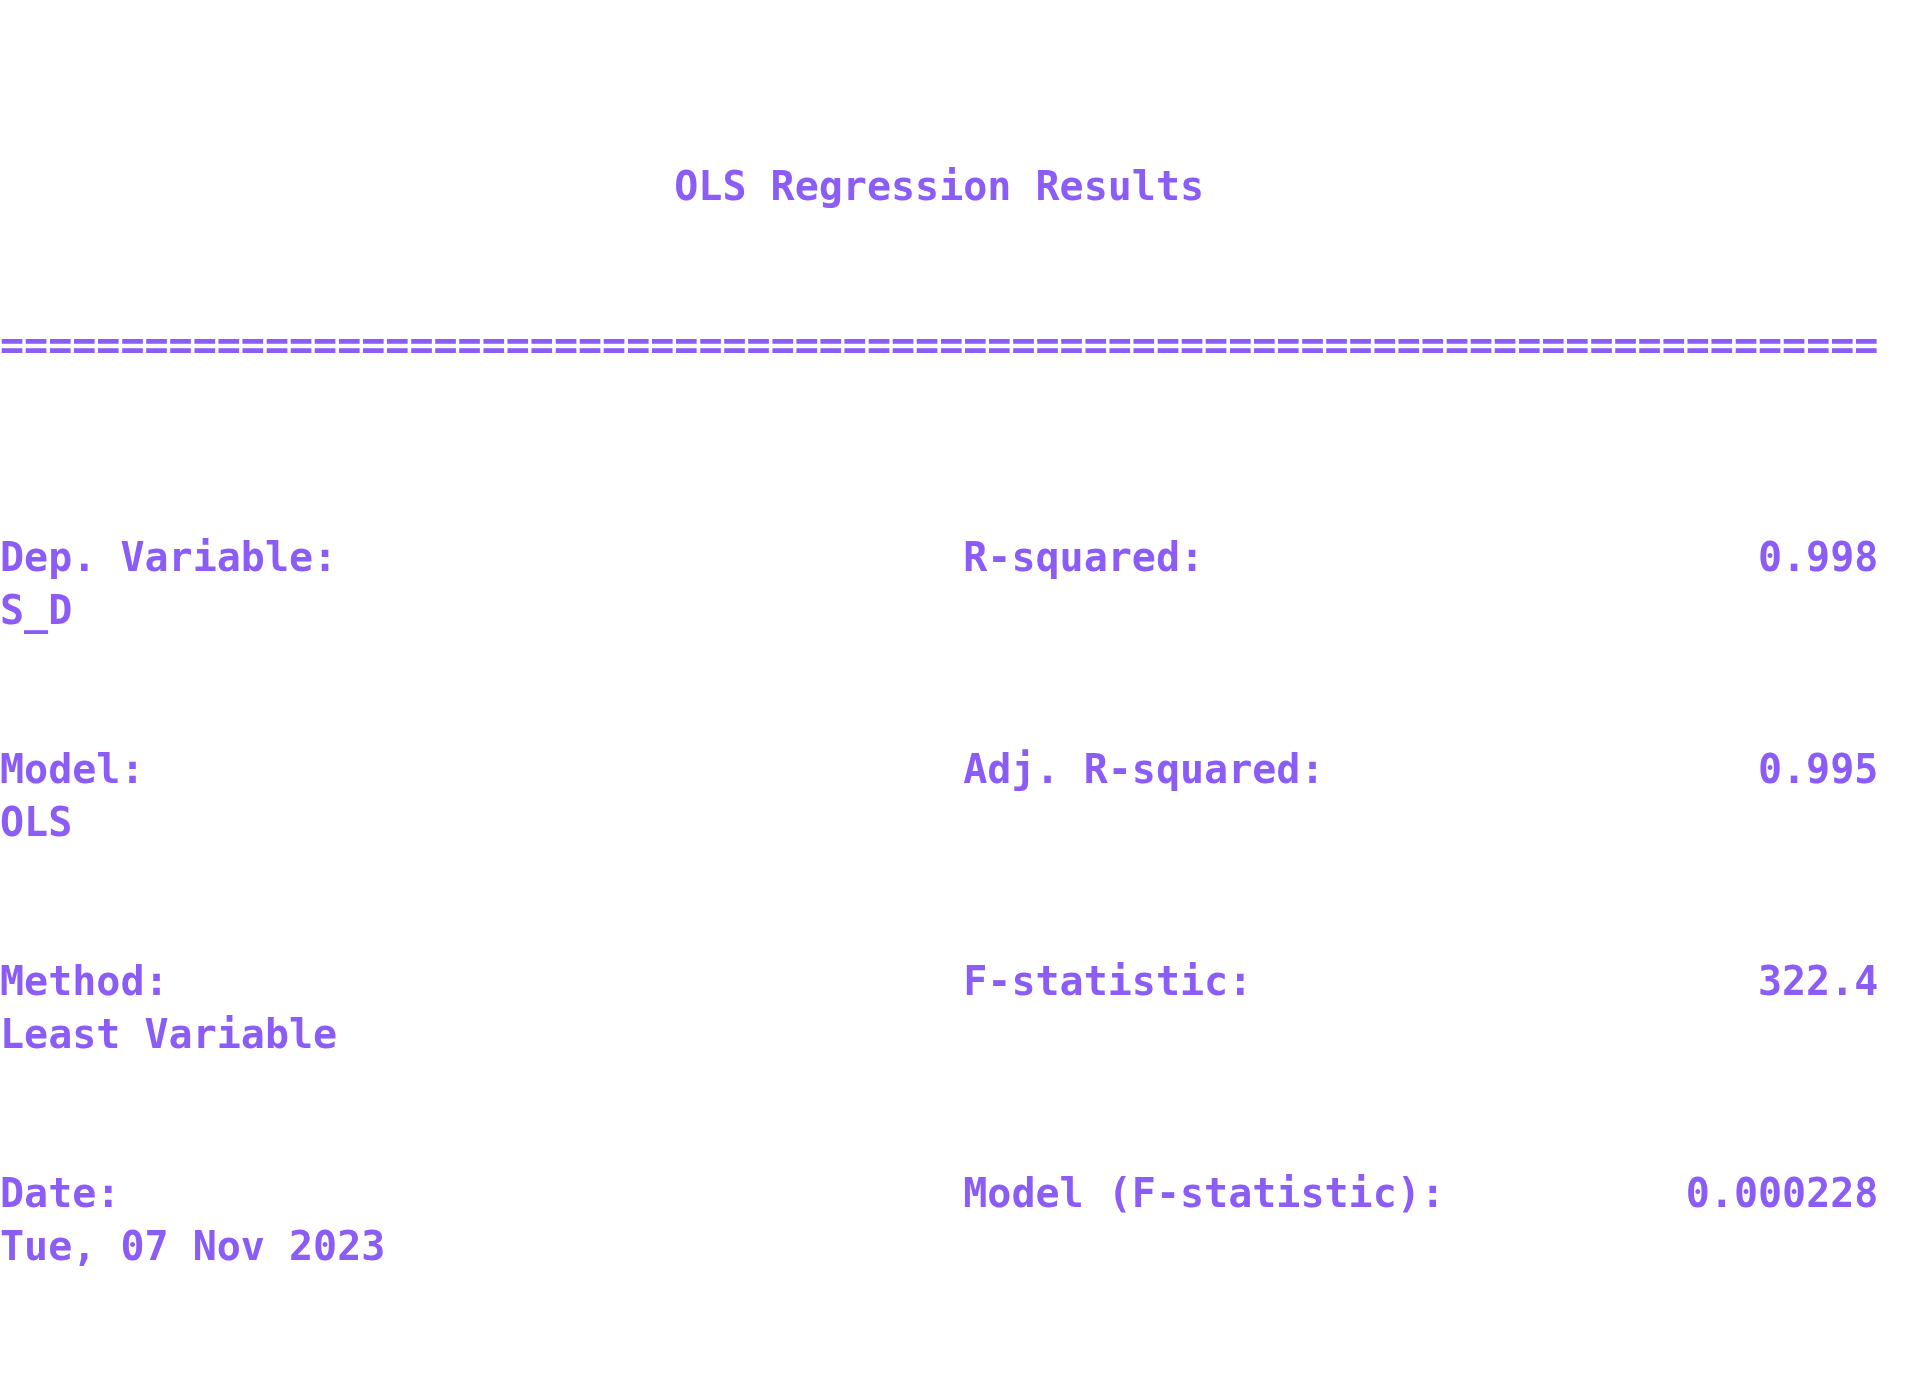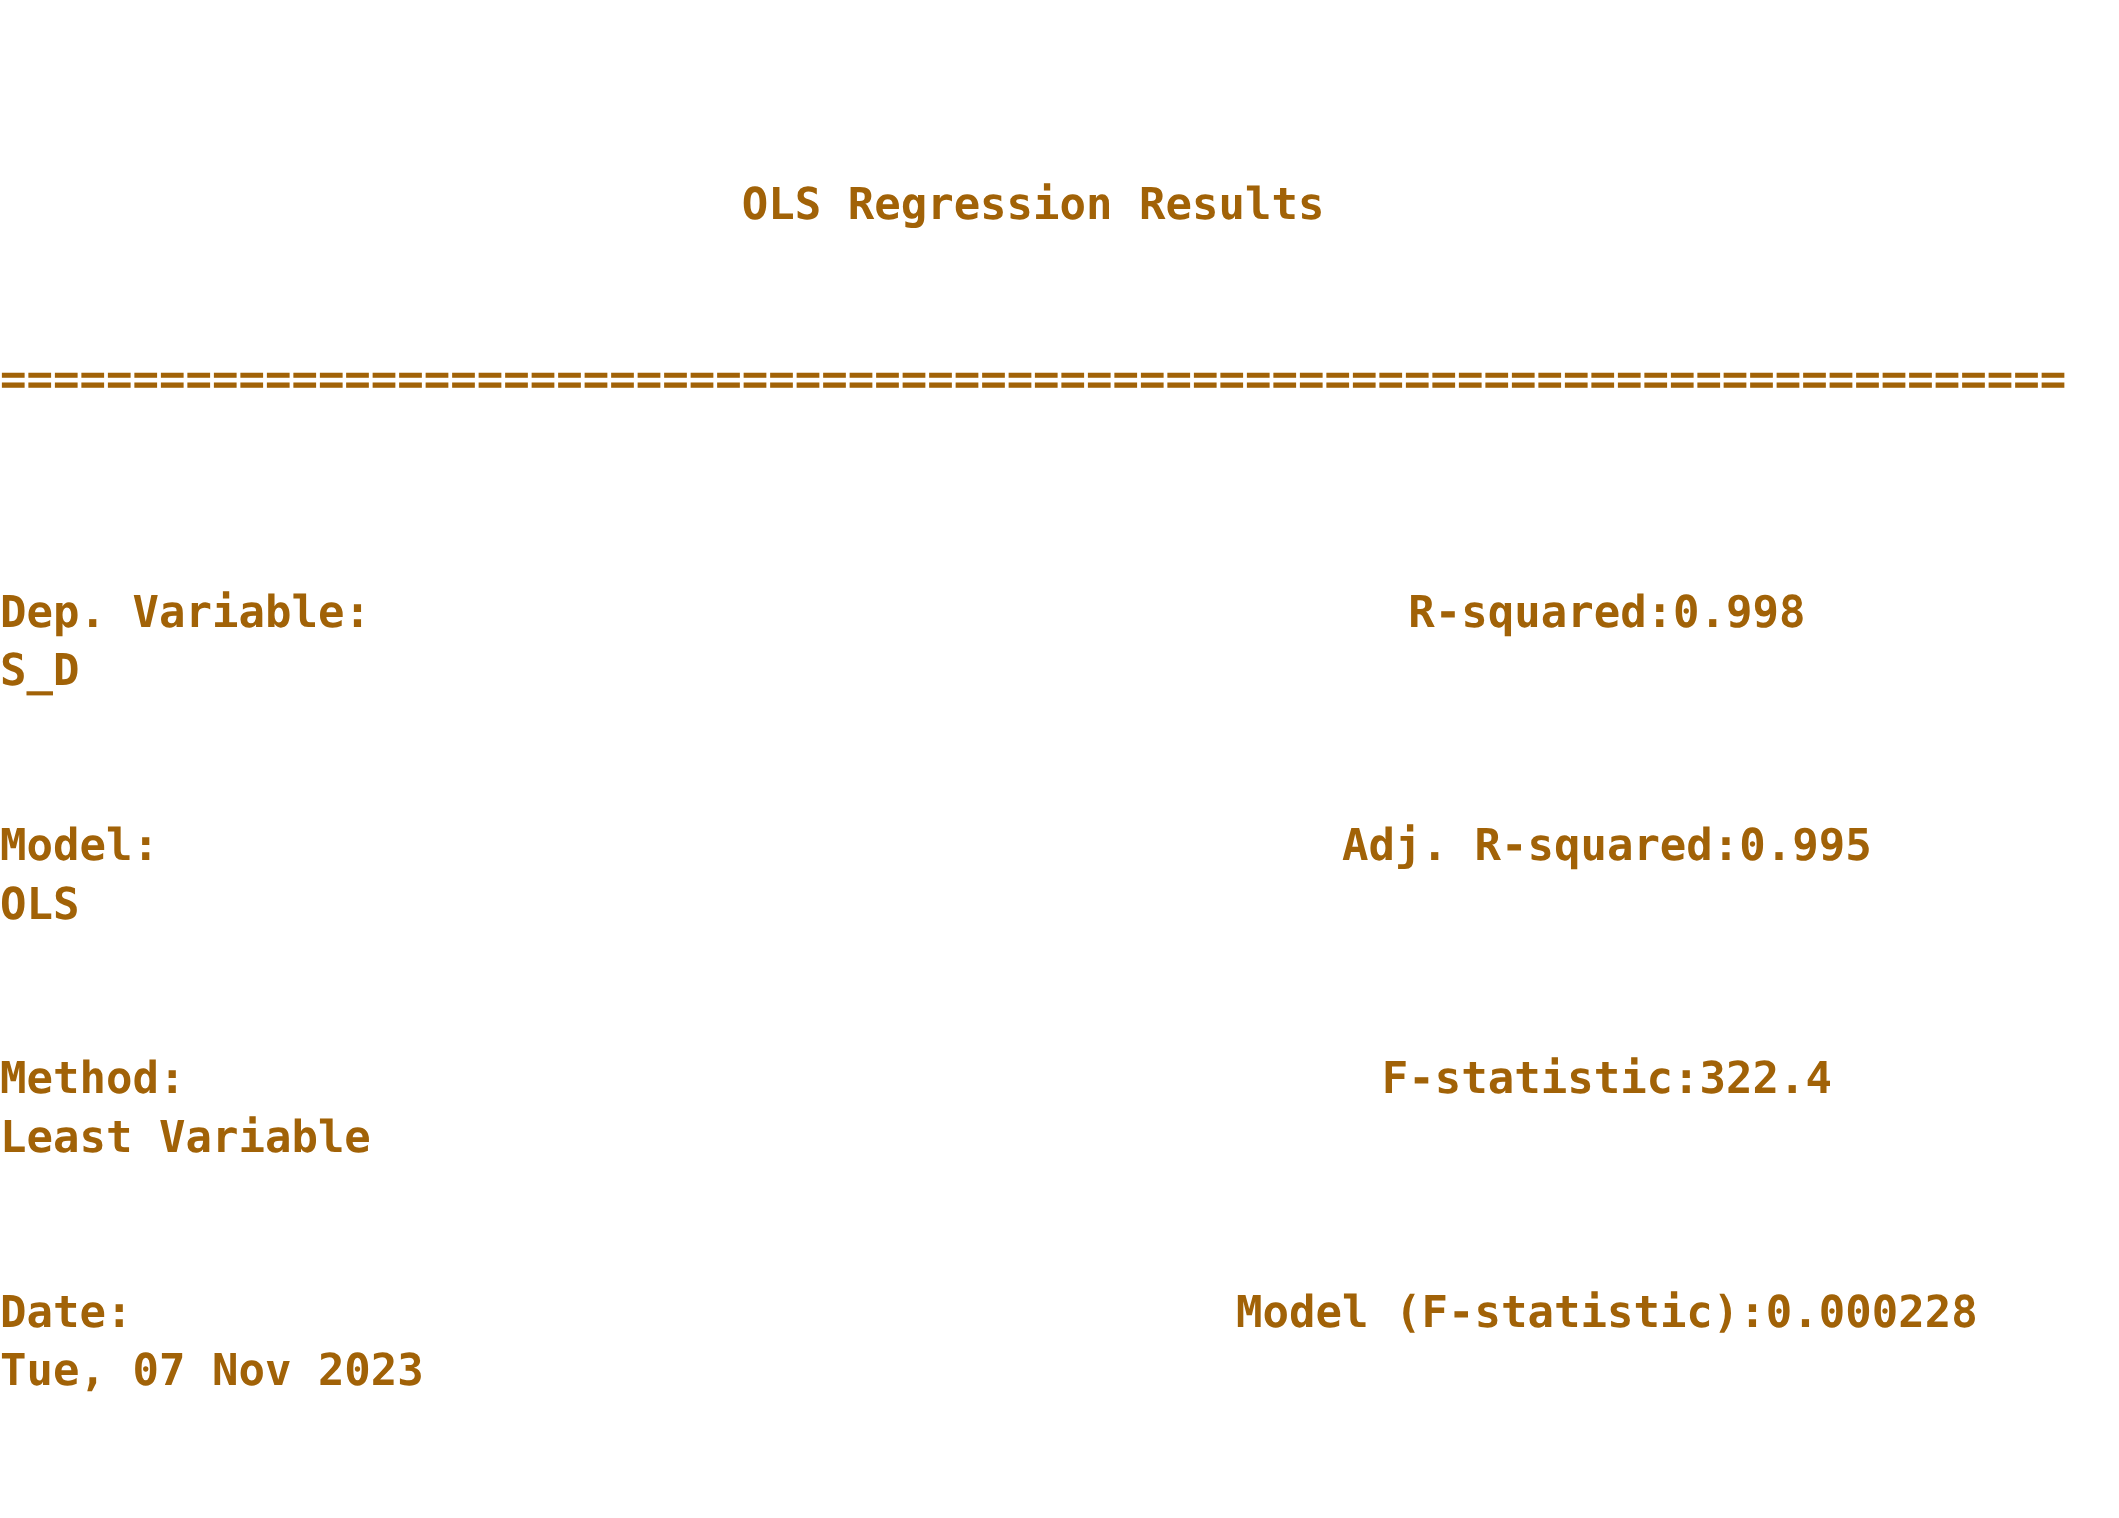--- a/index.html
+++ b/index.html
@@ -5,39 +5,39 @@
   html, body {
     margin: 0;
     padding: 0;
     background: #ffffff;
   }
   .page {
     position: relative;
     width: 1926px;
     height: 1380px;
     background: #ffffff;
-    color: #a16207;
+    color: #8b5cf6;
     font-family: "DejaVu Sans Mono", "Liberation Mono", monospace;
     font-size: 40px;
     font-weight: bold;
     line-height: 53px;
     white-space: pre;
     overflow: hidden;
     padding-top: 1px;
     box-sizing: border-box;
   }
   .line { height: 53px; display: flex; }
   
   .title-line { display: block; width: 78ch; text-align: center; }
   
   .rule-line { display: block; width: 80ch; overflow: hidden; }
   
   .half-l { width: 37ch; display: flex; justify-content: space-between; flex-direction: column; }
   .gap3   { width: 3ch; }
-  .half-r { width: 38ch; display: flex; justify-content: center; margin-left: 40px; }
+  .half-r { width: 38ch; display: flex; justify-content: space-between; }
 </style>
 </head>
 <body>
 
 <div class="page">
 
   <div class="line title-line">OLS Regression Results</div>
   <div class="line rule-line">==============================================================================</div>
 
   <div class="line">

